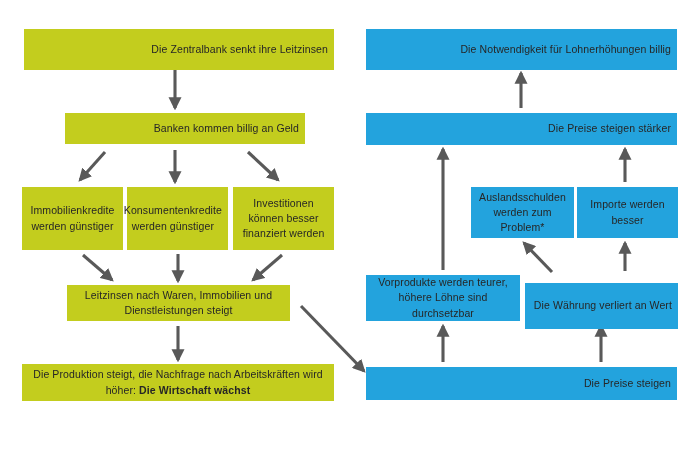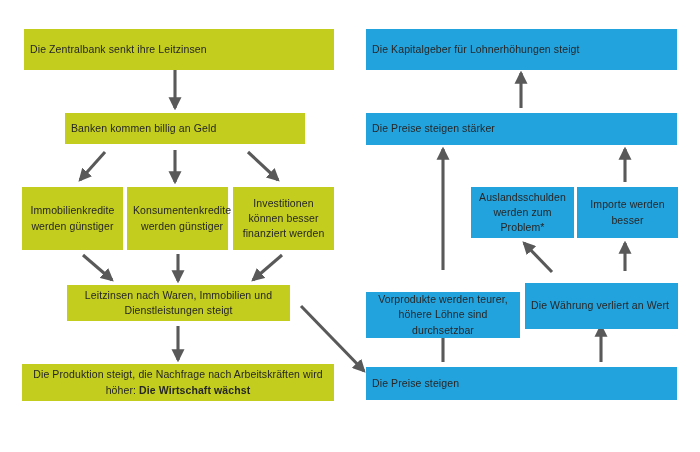--- a/index.html
+++ b/index.html
@@ -12,21 +12,21 @@
     width: 700px;
     height: 452px;
     background: #ffffff;
     font-family: "Liberation Sans", sans-serif;
     overflow: hidden;
   }
   .node {
     position: absolute;
     display: flex;
     align-items: center;
-    justify-content: flex-start;
+    justify-content: flex-end;
     text-align: center;
     box-sizing: border-box;
     color: #262626;
     font-size: 10.5px;
     line-height: 1.45;
     padding: 2px 6px;
     letter-spacing: 0.01em;
   }
   .node.green { background: #c3cd1e; }
   .node.blue  { background: #23a3dd; }
@@ -115,36 +115,36 @@
 
   <div class="node green" style="left:67px; top:285px; width:223px; height:36px;">
     <span class="txt">Leitzinsen nach Waren, Immobilien und Dienstleistungen steigt</span>
   </div>
 
   <div class="node green" style="left:22px; top:364px; width:312px; height:37px;">
     <span class="txt"><span>Die Produktion steigt, die Nachfrage nach Arbeitskräften wird höher: </span><b>Die Wirtschaft wächst</b></span>
   </div>
 
   <div class="node blue" style="left:366px; top:29px; width:311px; height:41px;">
-    <span class="txt">Die Kapitalgeber für Lohnerhöhungen steigt</span>
+    <span class="txt">Die Notwendigkeit für Lohnerhöhungen billig</span>
   </div>
 
   <div class="node blue" style="left:366px; top:113px; width:311px; height:32px;">
     <span class="txt">Die Preise steigen stärker</span>
   </div>
 
   <div class="node blue" style="left:471px; top:187px; width:103px; height:51px;">
     <span class="txt">Auslandsschulden werden zum Problem*</span>
   </div>
 
   <div class="node blue" style="left:577px; top:187px; width:101px; height:51px;">
     <span class="txt">Importe werden besser</span>
   </div>
 
-  <div class="node blue" style="left:366px; top:292px; width:154px; height:46px;">
+  <div class="node blue" style="left:366px; top:275px; width:154px; height:46px;">
     <span class="txt">Vorprodukte werden teurer, höhere Löhne sind durchsetzbar</span>
   </div>
 
   <div class="node blue" style="left:525px; top:275px; width:153px; height:46px;margin-top:8px;">
     <span class="txt">Die Währung verliert an Wert</span>
   </div>
 
   <div class="node blue" style="left:366px; top:367px; width:311px; height:33px;">
     <span class="txt">Die Preise steigen</span>
   </div>

